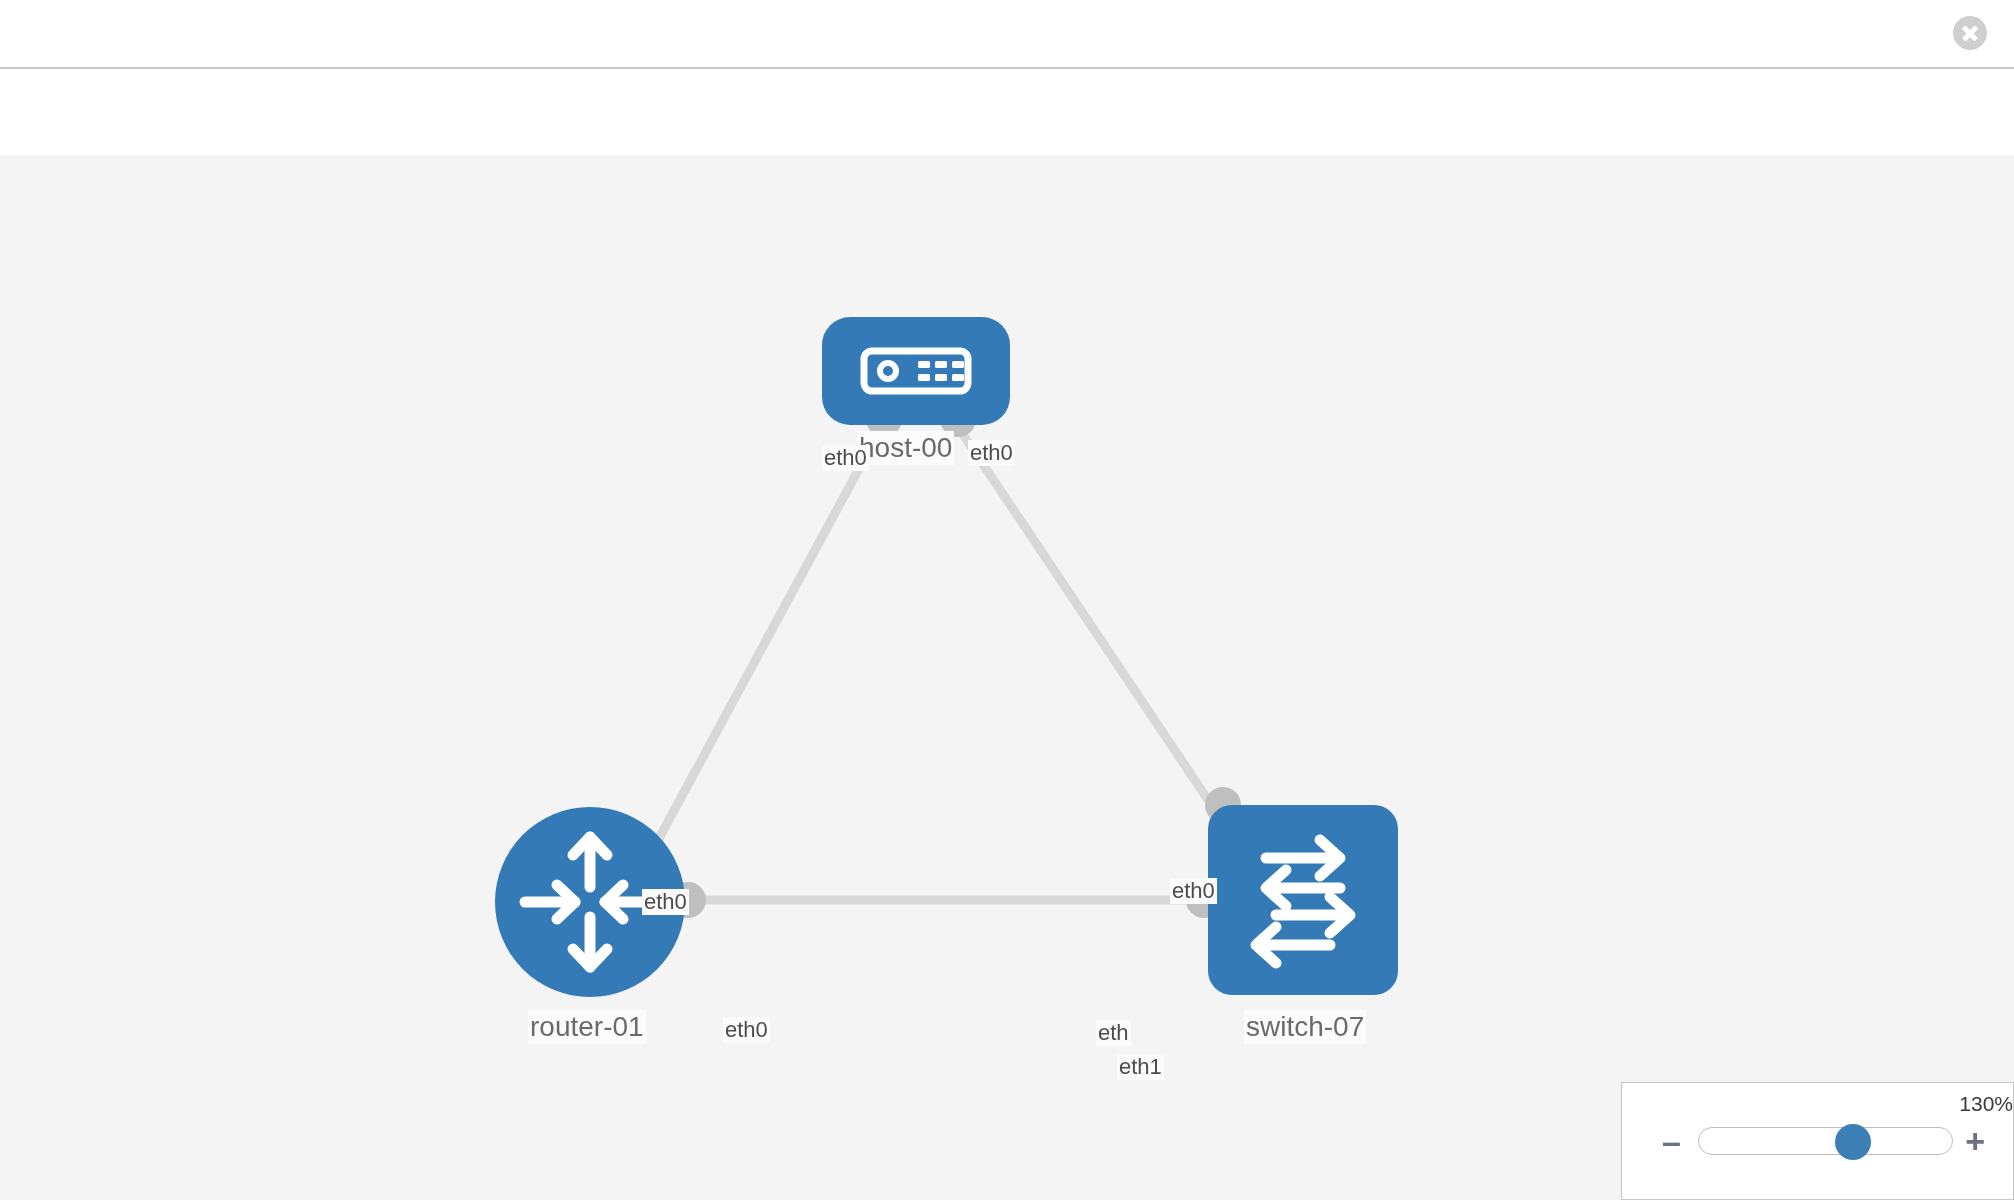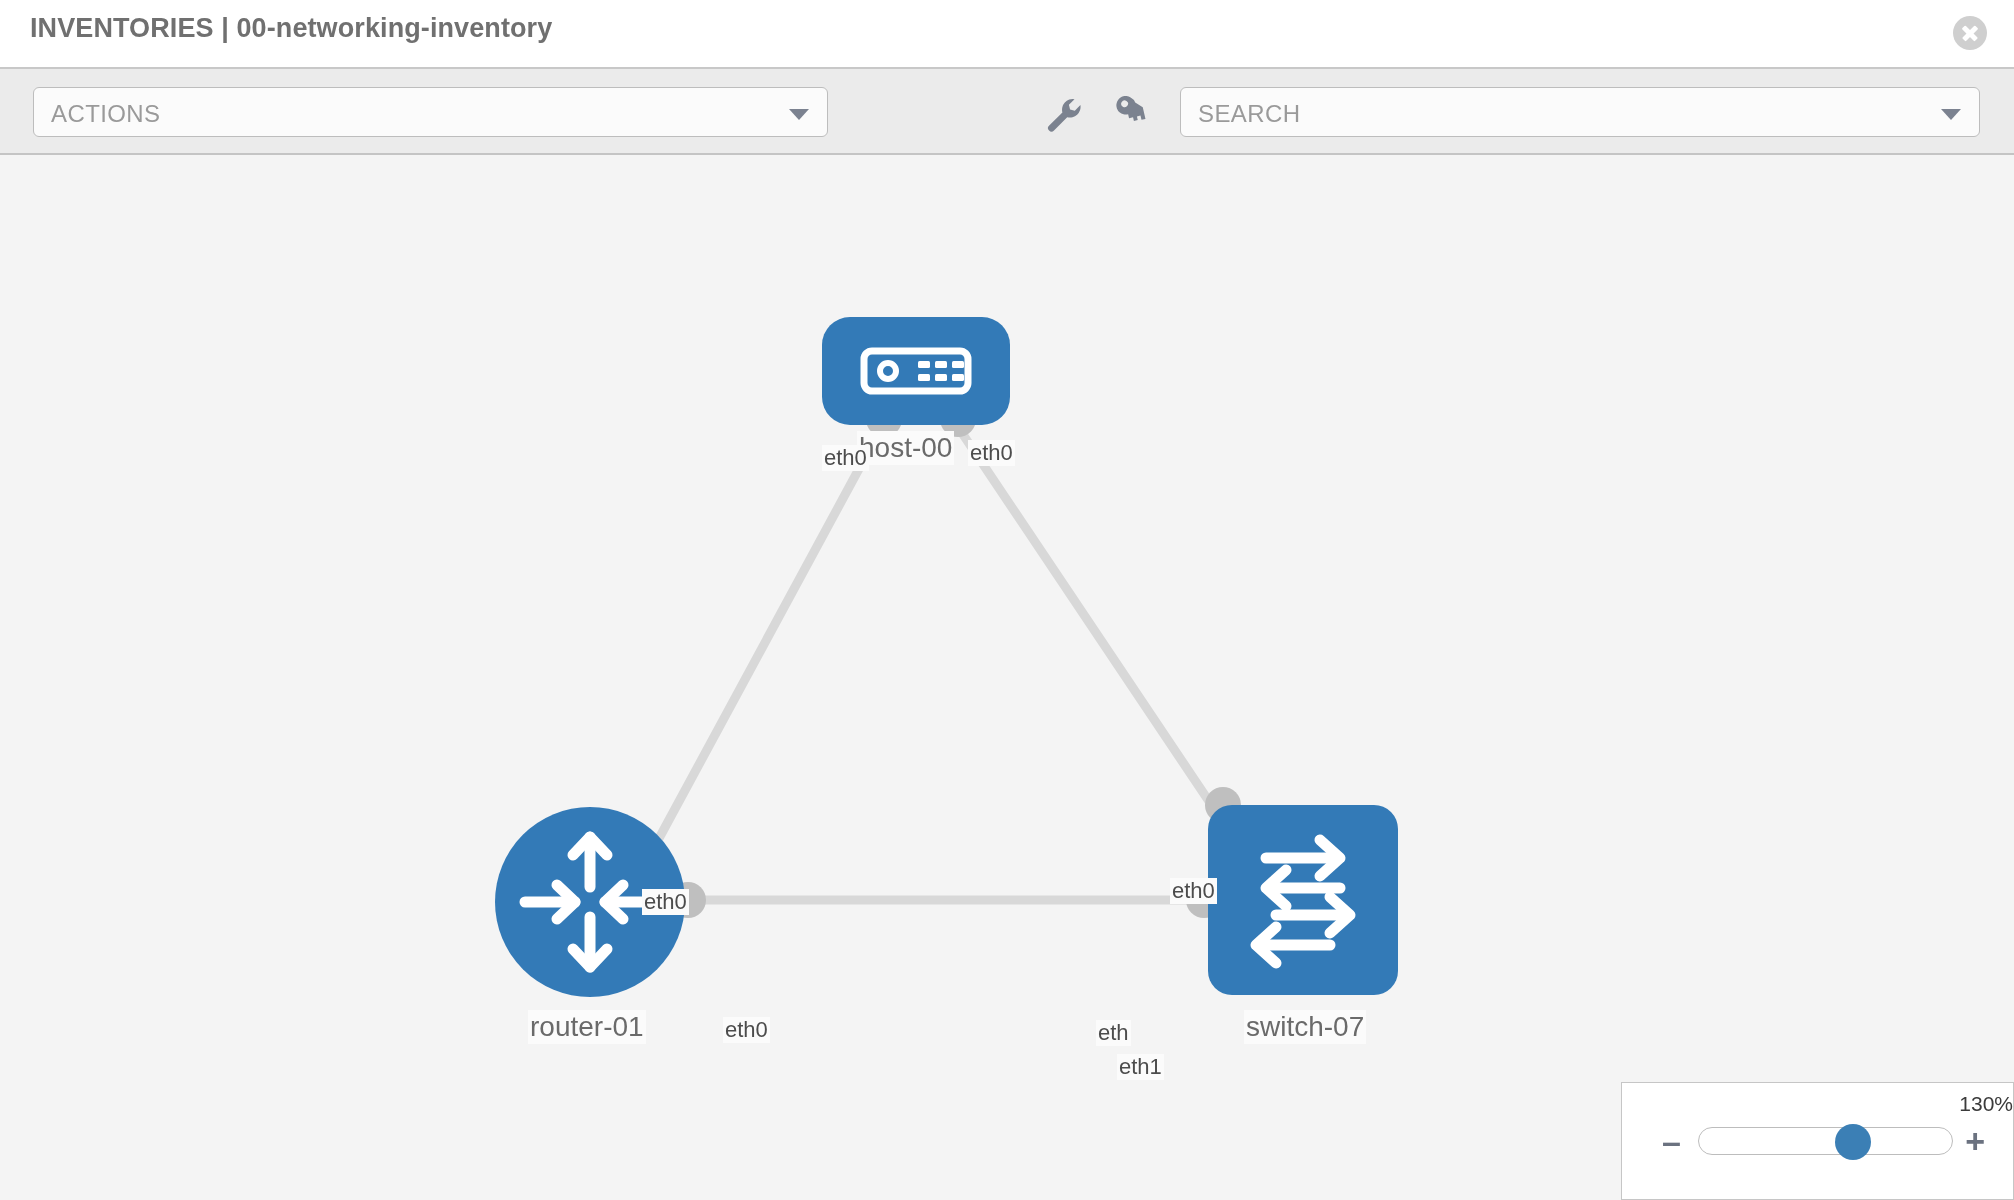--- a/index.html
+++ b/index.html
@@ -208,48 +208,23 @@
     background: #3b7fb5;
     cursor: pointer;
   }
 </style>
 </head>
 <body>
 
 <div id="app">
 
   <div class="header">
-    <div class="header-title">INVENTORIES | 00-networking-inventory</div>
     <div class="close-btn"></div>
   </div>
 
-  <div class="toolbar">
-
-    <div class="select-box" id="actions-select">
-      <span class="sel-text">ACTIONS</span>
-      <span class="caret"></span>
-    </div>
-
-    <div class="tool-icon" id="wrench-icon">
-      <svg width="42" height="36" viewBox="0 0 42 36">
-        <path d="M31.5 3.2a10.6 10.6 0 0 0-12.1 13.2L6.2 29.6a3.4 3.4 0 1 0 4.8 4.8l13.2-13.2A10.6 10.6 0 0 0 37.4 9.1l-5.6 5.6-4.7-1.2-1.2-4.7 5.6-5.6z" fill="#7b828f"></path>
-      </svg>
-    </div>
-
-    <div class="tool-icon" id="key-icon">
-      <svg width="42" height="36" viewBox="0 0 42 36">
-        <path d="M14 3.5a9.3 9.3 0 1 0 6.8 15.6l2.9 2.9 2.9-2.9 2.7 2.7 2.8-2.8-2.7-2.7 2.6-2.6 3.1 3.1 2.9-2.9-8.5-8.5H20.6A9.3 9.3 0 0 0 14 3.5zm-1.7 5.2a3.4 3.4 0 1 1 0 6.8 3.4 3.4 0 0 1 0-6.8z" fill="#7b828f" transform="rotate(32 21 14)"></path>
-      </svg>
-    </div>
-
-    <div class="select-box" id="search-select">
-      <span class="sel-text">SEARCH</span>
-      <span class="caret"></span>
-    </div>
-  </div>
 
   <div class="canvas">
 
     <svg width="2014" height="1045">
       <g stroke="#d8d8d8" stroke-width="9" fill="none" stroke-linecap="round">
         <line x1="880" y1="275" x2="650" y2="700"></line>
         <line x1="960" y1="275" x2="1245" y2="700"></line>
         <line x1="680" y1="745" x2="1215" y2="745"></line>
       </g>
     </svg>

